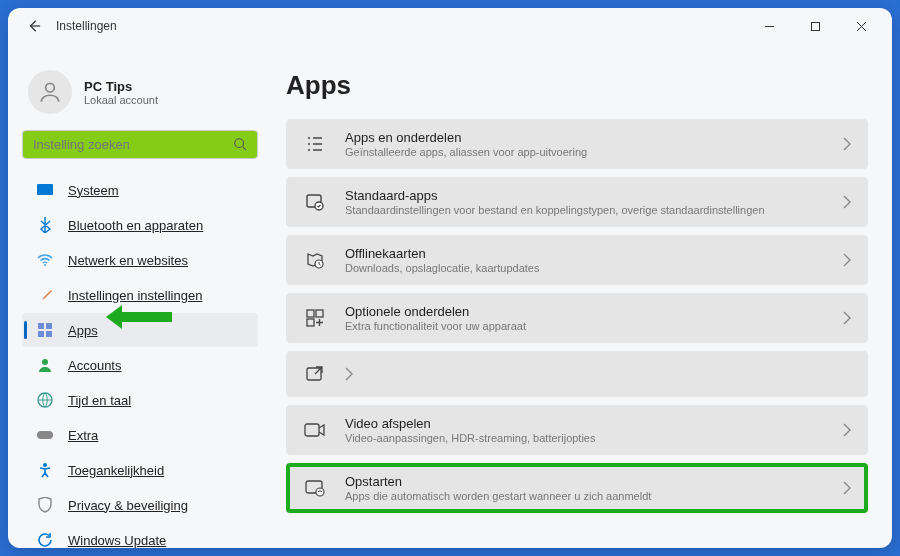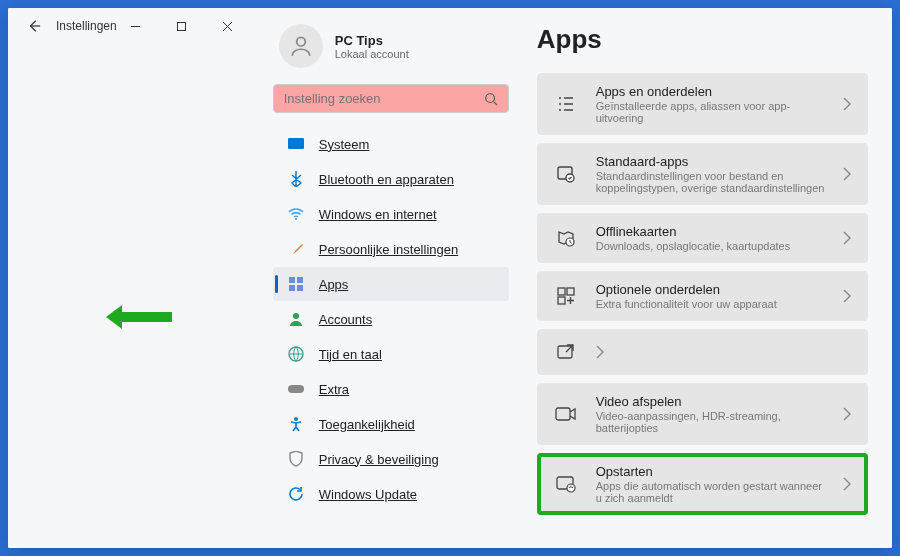--- a/index.html
+++ b/index.html
@@ -1,29 +1,29 @@
 <!DOCTYPE html>
 <html><head>
   <meta charset="utf-8">
   <style>
     * { margin: 0; padding: 0; box-sizing: border-box; font-family: 'Segoe UI', sans-serif; }
     body { background: #2a6fd4; padding: 8px; width: 900px; height: 556px; overflow: hidden; }
-    .window { background: #f6f7f9; border-radius: 1px; width: 100%; height: 100%; display: flex; flex-direction: row; box-shadow: 0 4px 20px rgba(0,0,0,0.2); }
+    .window { background: #f6f7f9; border-radius: 12px; width: 100%; height: 100%; display: flex; flex-direction: column; box-shadow: 0 4px 20px rgba(0,0,0,0.2); gap: 10px; }
     .titlebar { display: flex; align-items: center; padding: 6px 12px; height: 36px; }
     .titlebar .back { width: 28px; display: flex; align-items: center; justify-content: center; cursor: pointer; }
     .titlebar .title { font-size: 12px; color: #333; margin-left: 8px; }
     .titlebar .controls { margin-left: auto; display: flex; gap: 8px; }
     .titlebar .controls .ctl { width: 38px; height: 28px; display: flex; align-items: center; justify-content: center; cursor: pointer; border-radius: 4px; }
     .content { display: flex; flex: 1; overflow: hidden; }
     .sidebar { width: 258px; padding: 8px 8px 8px 14px; display: flex; flex-direction: column; }
     .user { display: flex; align-items: center; gap: 12px; padding: 8px 6px 16px; }
     .avatar { width: 44px; height: 44px; border-radius: 50%; background: #e6e6e6; display: flex; align-items: center; justify-content: center; }
     .user-info .name { font-size: 13px; font-weight: 600; color: #222; }
     .user-info .acct { font-size: 11px; color: #666; }
-    .search { display: flex; align-items: flex-end; background: #fca5a5; border: 1px solid #ccc; border-radius: 4px; padding: 6px 10px; margin-bottom: 14px; }
+    .search { display: flex; align-items: flex-start; background: #84cc16; border: 1px solid #ccc; border-radius: 4px; padding: 6px 10px; margin-bottom: 14px; }
     .search input { border: none; outline: none; flex: 1; font-size: 13px; background: transparent; color: #333; }
     .nav { display: flex; flex-direction: column; gap: 1px; }
     .nav-item { display: flex; align-items: center; gap: 14px; padding: 8px 10px 8px 14px; font-size: 13px; color: #222; border-radius: 4px; cursor: pointer; position: relative; text-decoration: underline; }
     .nav-item.active { background: #e9ebef; }
     .nav-item.active::before { content: ''; position: absolute; left: 2px; top: 8px; bottom: 8px; width: 3px; background: #0067c0; border-radius: 2px; }
     .nav-item .ico { width: 18px; height: 18px; display: flex; align-items: center; justify-content: center; flex-shrink: 0; }
     .main { flex: 1; padding: 16px 24px 12px 20px; overflow-y: auto; }
     .main h1 { font-size: 26px; font-weight: 600; color: #222; margin-bottom: 18px; }
     .cards { display: flex; flex-direction: column; gap: 8px; }
     .card { background: #e5e5e5; border: 1px solid #e6e6e6; border-radius: 4px; padding: 10px 16px; display: flex; align-items: center; gap: 18px; cursor: pointer; position: relative; }
@@ -107,29 +107,29 @@
             </span>
           <span>Bluetooth en apparaten</span>
         </div>
         <div class="nav-item">
           <span class="ico">
               <svg width="16" height="14" viewBox="0 0 16 12">
                 <path d="M1 4c4-4 10-4 14 0M3.5 6.5c2.5-2.5 6.5-2.5 9 0M6 9c1-1 3-1 4 0" stroke="#41a5ee" stroke-width="1.6" fill="none"></path>
                 <circle cx="8" cy="11" r="1" fill="#41a5ee"></circle>
               </svg>
             </span>
-          <span>Windows en internet</span>
+          <span>Netwerk en websites</span>
         </div>
         <div class="nav-item">
           <span class="ico">
               <svg width="16" height="16" viewBox="0 0 16 16">
                 <path d="M13 2l1 1-7 7-2 3 3-2 7-7-2-2z" fill="#d97b3f"></path>
               </svg>
             </span>
-          <span>Persoonlijke instellingen</span>
+          <span>Instellingen instellingen</span>
         </div>
         <div class="nav-item active">
           <span class="ico">
               <svg width="16" height="16" viewBox="0 0 16 16">
                 <rect x="1" y="1" width="6" height="6" fill="#6b8ed6"></rect>
                 <rect x="9" y="1" width="6" height="6" fill="#6b8ed6"></rect>
                 <rect x="1" y="9" width="6" height="6" fill="#6b8ed6"></rect>
                 <rect x="9" y="9" width="6" height="6" fill="#6b8ed6"></rect>
               </svg>
             </span>

